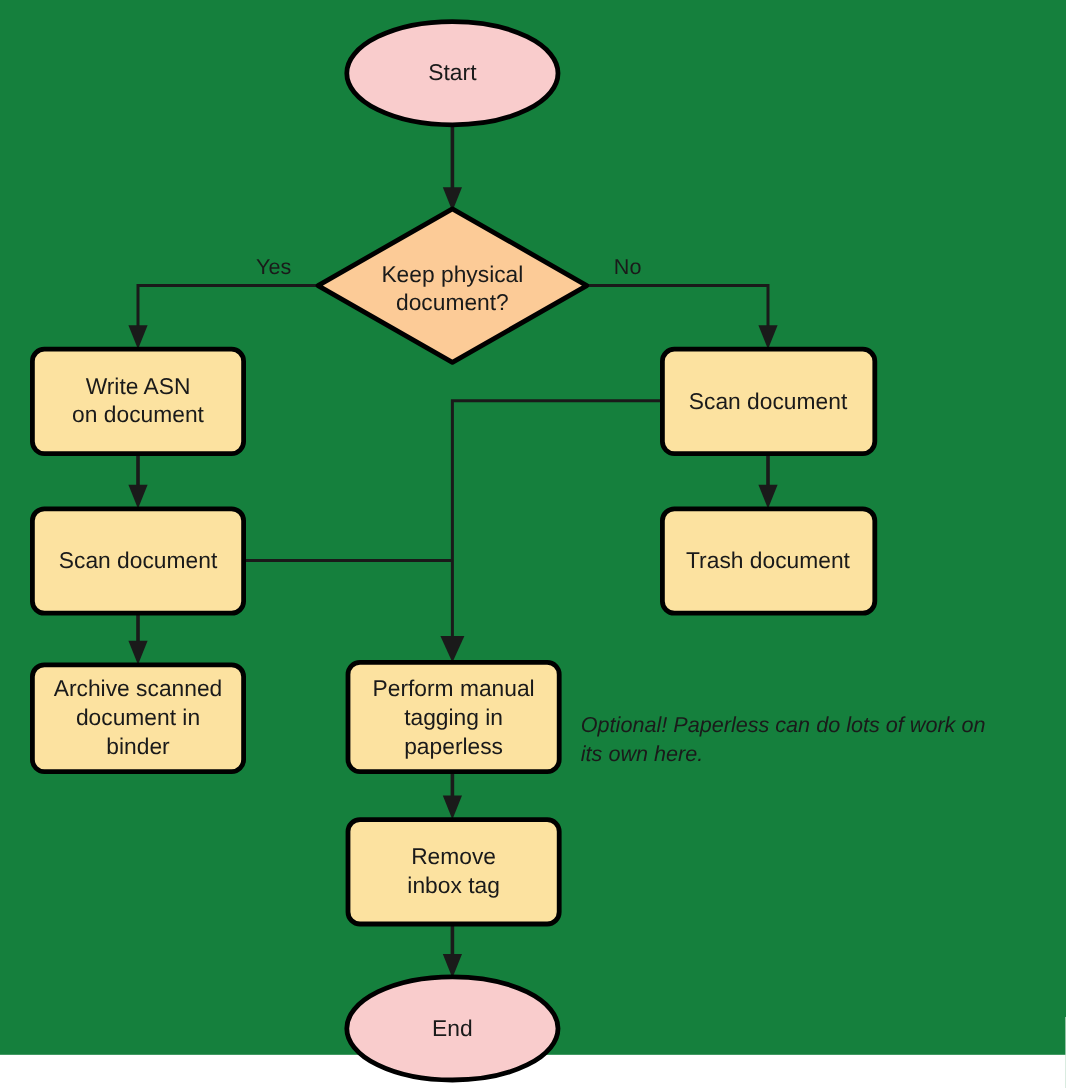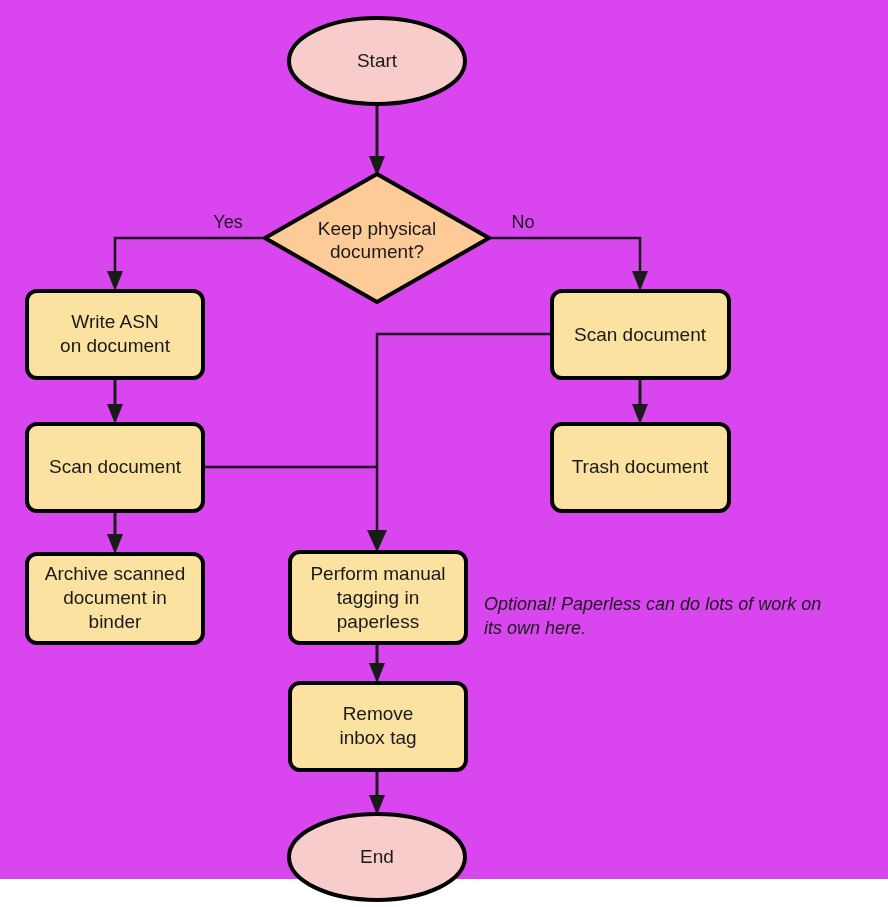--- a/index.html
+++ b/index.html
@@ -11,21 +11,21 @@
   body {
     width: 888px;
     height: 907px;
     font-family: "Liberation Sans", sans-serif;
     overflow: hidden;
   }
   #flowchart-root {
     position: relative;
     width: 888px;
     height: 879px;
-    background: #d946ef;
+    background: #15803d;
   }
   svg.flow-canvas {
     position: absolute;
     left: 0;
     top: 0;
     width: 888px;
     height: 907px;
   }
   .node-label {
     font-family: "Liberation Sans", sans-serif;

